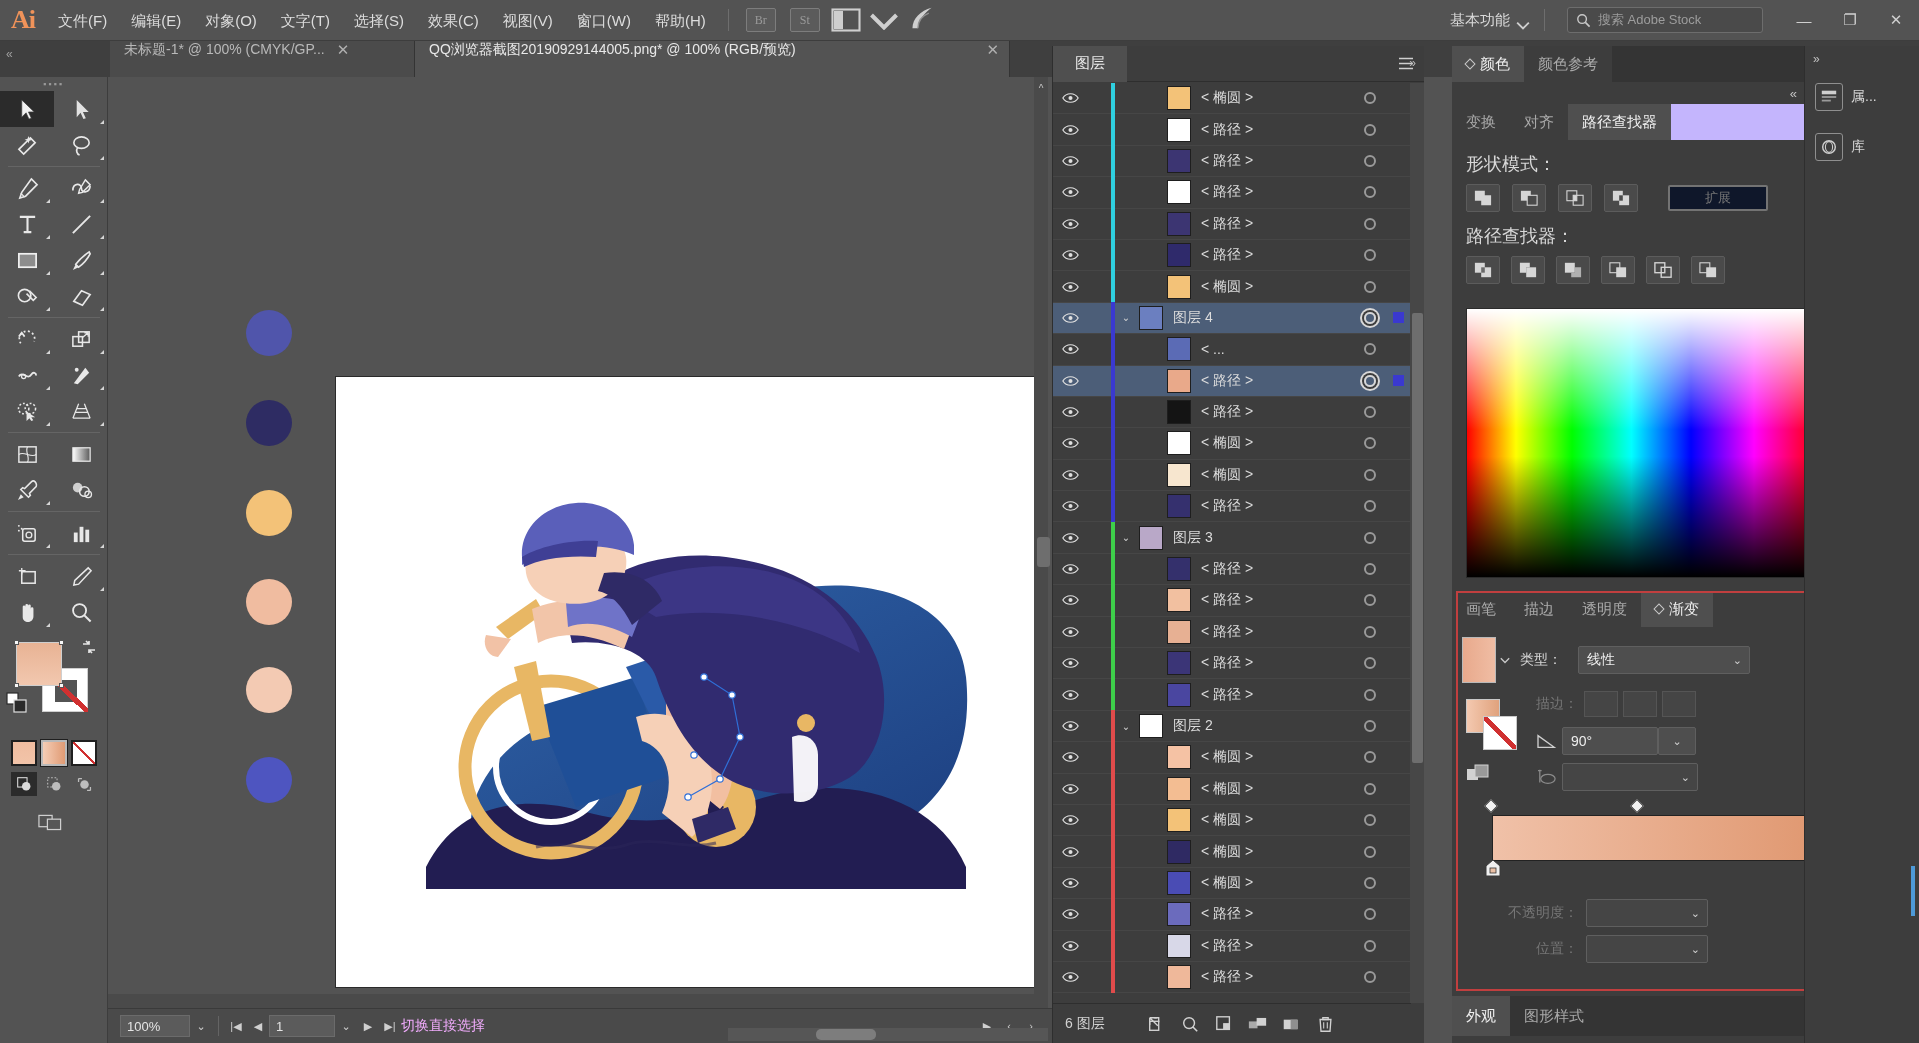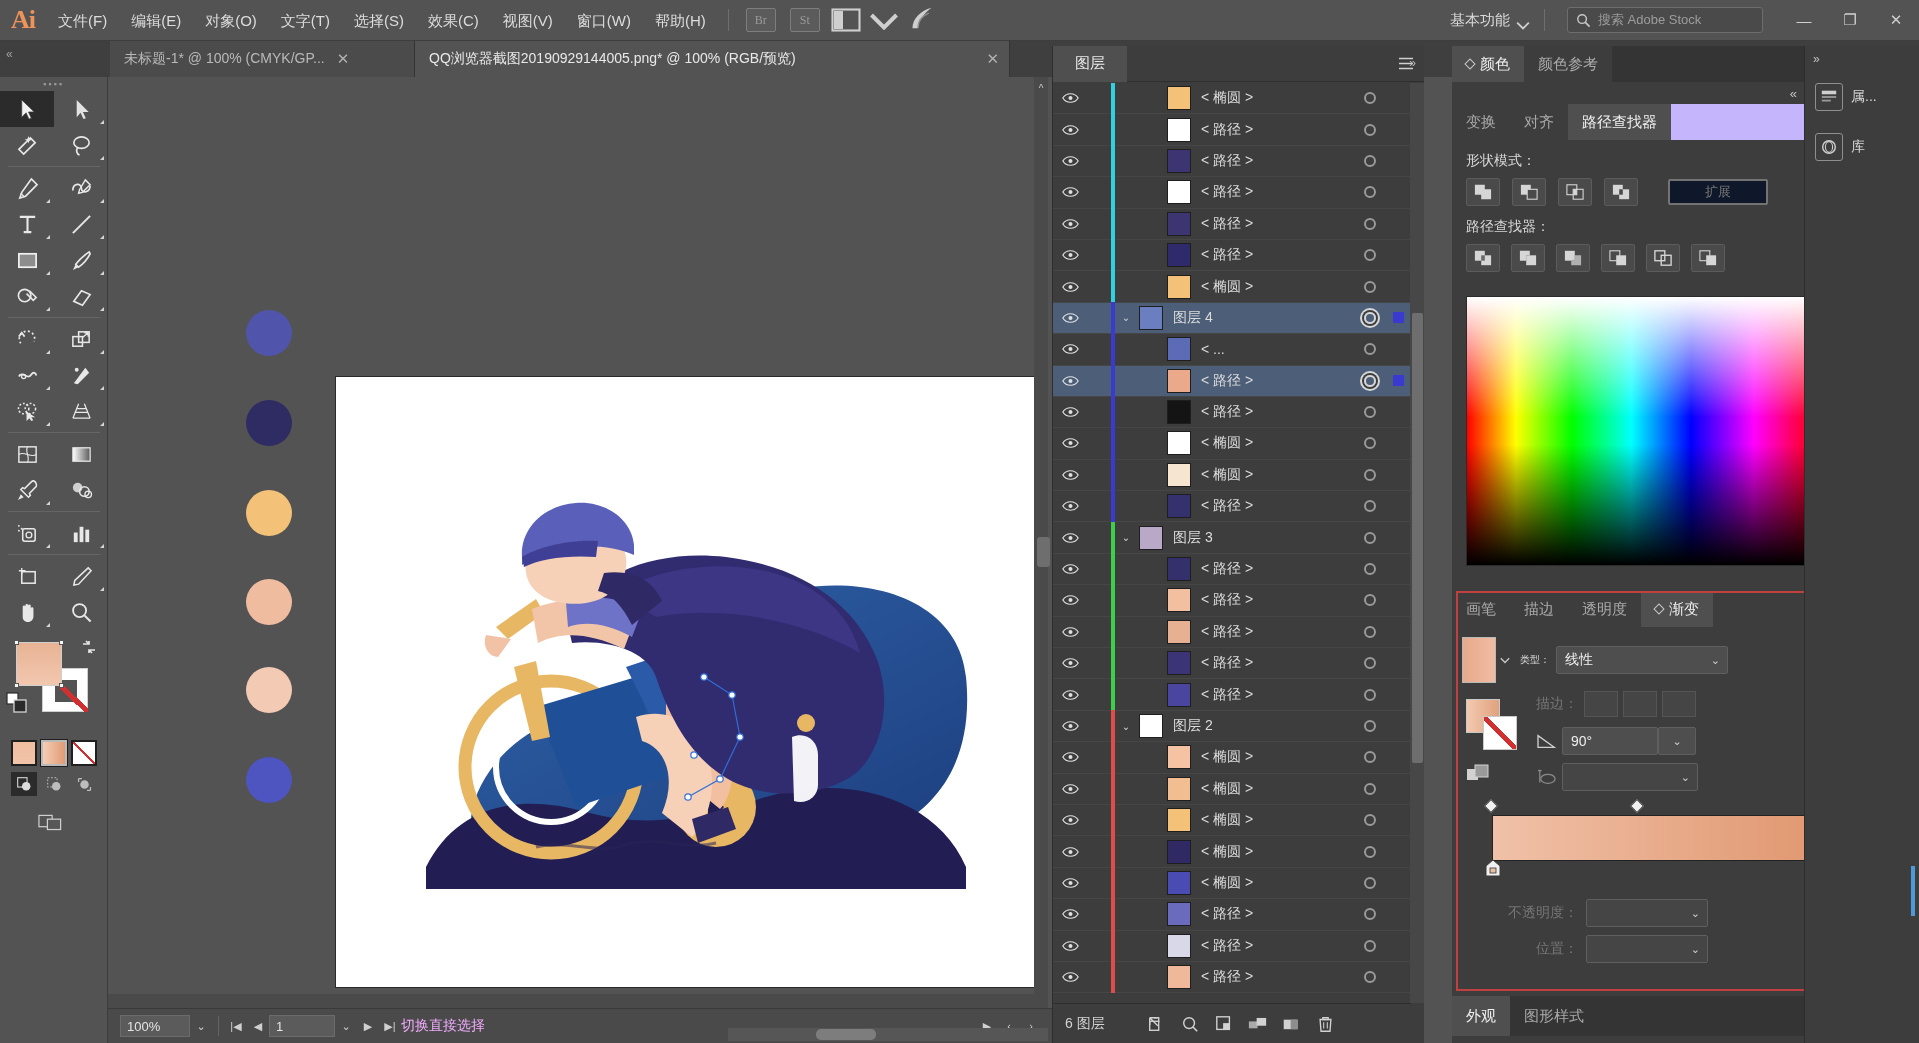--- a/index.html
+++ b/index.html
@@ -34,21 +34,21 @@
     width:196px; height:26px; background:#4a4a4a; border:1px solid #6d6d6d; border-radius:3px;
     display:flex; align-items:center; padding-left:8px; color:#9d9d9d; font-size:13px; margin-left:12px;
   }
   .wincontrol { width:46px; height:41px; display:flex; align-items:center; justify-content:center; color:#d0d0d0; font-size:15px;}
 
   
   #tabbar { position:absolute; left:0; top:41px; width:1919px; height:36px; background:#3f3f3f; }
   #collapse-arrows { position:absolute; left:6px; top:47px; font-size:12px; color:#a0a0a0; }
   .doctab {
     position:absolute; top:41px; height:36px; background:#4b4b4b;
-    display:flex; align-items:center; padding:0 10px 0 14px; font-size:14px;
+    display:flex; align-items:flex-start; padding:0 10px 0 14px; font-size:14px;
     color:#b9b9b9; border-right:1px solid #343434; white-space:nowrap; cursor:default;
   }
   .doctab.active { background:#535353; color:#e8e8e8; }
   .tabclose { margin-left:12px; font-size:15px; color:#b0b0b0; }
   #tabbar-right-arrows { position:absolute; right:6px; top:47px; font-size:12px; color:#a0a0a0; }
 
   
   #toolbar {
     position:absolute; left:0; top:77px; width:108px; height:966px; background:#535353;
     border-right:1px solid #3d3d3d;
@@ -129,21 +129,21 @@
   #right-panels { position:absolute; left:1424px; top:46px; width:380px; height:997px; background:#3d3d3d;margin-left:28px; }
   .p-tabrow { height:36px; display:flex; align-items:center; background:#343434; position:relative;}
   .p-tab { height:36px; padding:0 14px; display:flex; align-items:center; font-size:15px; color:#a9a9a9; background:#3d3d3d;}
   .p-tab.active { background:#4f4f4f; color:#f0f0f0; }
   .p-menu { margin-left:auto; margin-right:10px; color:#cfcfcf; font-size:15px;}
   .dotmark { width:8px;height:8px; border:1px solid #c8c8c8; transform:rotate(45deg); margin-right:6px;}
 
   #collapse-row { height:22px; background:#3d3d3d; display:flex; align-items:center; justify-content:flex-end; padding-right:10px; gap:14px; color:#c5c5c5; font-size:13px;}
 
   #pathfinder { background:#3d3d3d; padding:0 0 10px 0; }
-  .pf-label { padding:12px 0 8px 14px; font-size:14px; color:#d8d8d8;}
+  .pf-label { padding:12px 0 8px 14px; font-size:18px; color:#d8d8d8;}
   .pf-btnrow { display:flex; align-items:center; padding-left:14px; gap:12px;}
   .pf-btn { width:34px;height:28px; background:#4a4a4a; border:1px solid #5c5c5c; border-radius:2px;
     display:flex;align-items:center;justify-content:center;}
   .pf-expand { margin-left:18px; width:100px;height:26px;background:#0f172a;border:2px solid #737373;border-radius:2px;
     display:flex;align-items:center;justify-content:center;font-size:13px;color:#757575;}
 
   #colorpicker { margin:14px 14px 0 14px; height:270px; border:1px solid #2b2b2b; position:relative; }
   #cp-grad { position:absolute; inset:0;
     background:
       linear-gradient(to bottom, rgba(255,255,255,1) 0%, rgba(255,255,255,0) 45%, rgba(0,0,0,0) 55%, rgba(0,0,0,1) 100%),
@@ -1329,21 +1329,21 @@
       </div>
     </div>
 
     <div class="gp-row" style="padding-top:10px;">
       <div style="width:68px; display:flex; justify-content:center; align-items:center; gap:4px;">
         <div id="grad-preview"></div>
         <svg width="10" height="8" viewBox="0 0 12 8">
             <path d="M1 2 L6 7 L11 2" fill="none" stroke="#c8c8c8" stroke-width="1.6"></path>
           </svg>
       </div>
-      <div style="font-size:10px;color:#d6d6d6;padding-right:6px;">类型：</div>
+      <div style="font-size:14px;color:#d6d6d6;padding-right:16px;">类型：</div>
       <div class="gp-field" style="width:172px;">
         <span>线性</span>
         <span class="chev">⌄</span>
       </div>
     </div>
 
     <div class="gp-row">
       <div style="width:84px;"></div>
       <div style="font-size:14px;color:#757575;padding-right:6px;">描边：</div>
       <div style="display:flex; gap:5px;">

